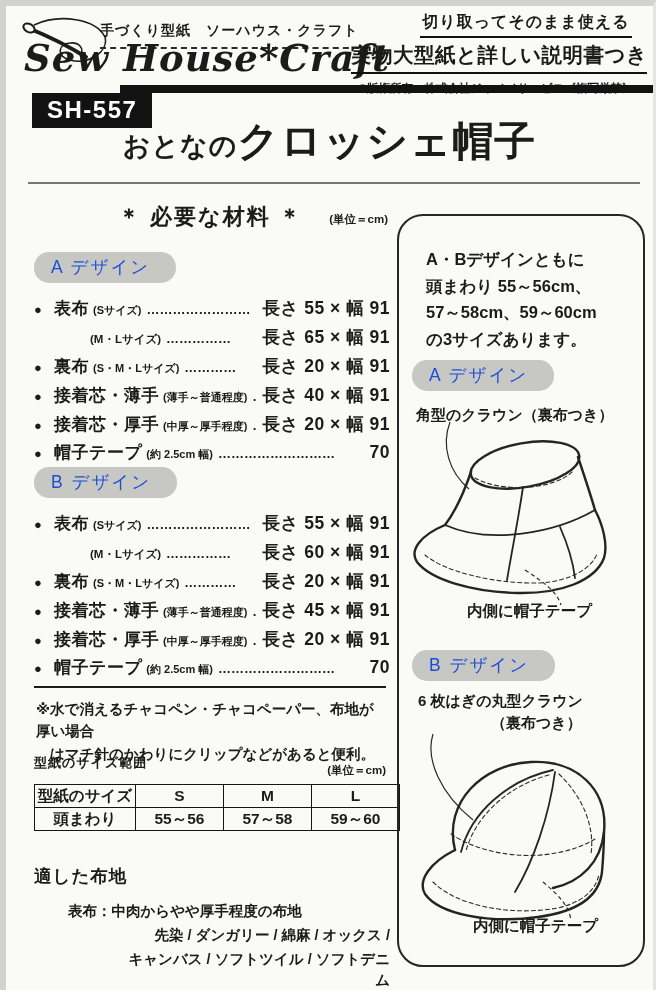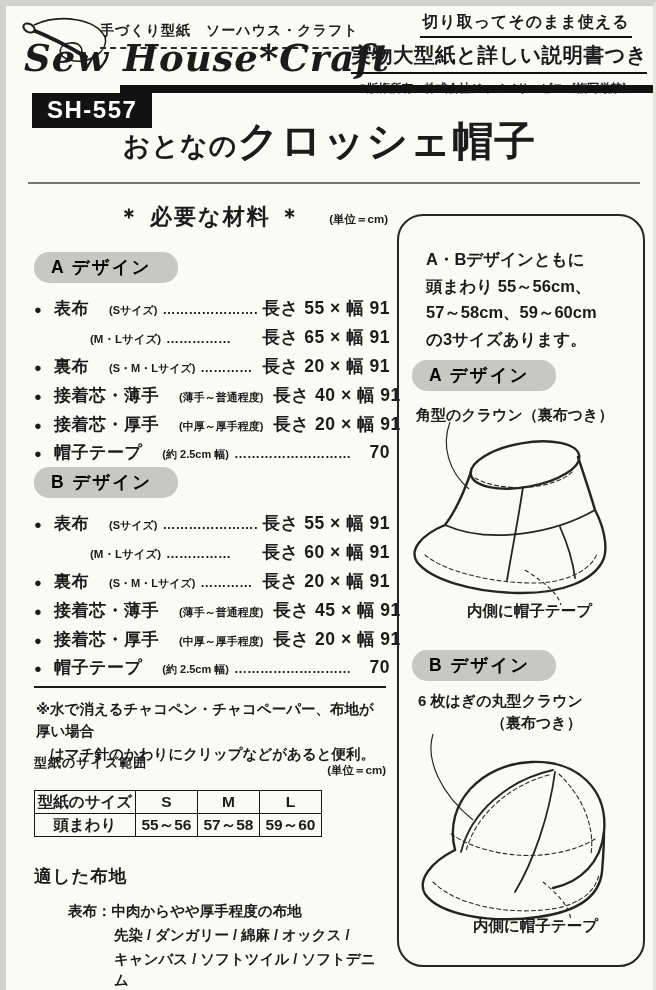--- a/index.html
+++ b/index.html
@@ -33,50 +33,50 @@
   }
   .main-title{position:absolute;left:0;top:108px;width:100%;text-align:center;white-space:nowrap;}
   .title-prefix{font-size:27px;font-weight:bold;letter-spacing:1px;margin-top:24px;}
   .title-main{font-size:41px;font-weight:bold;letter-spacing:1px;}
   .title-rule{position:absolute;left:22px;top:176px;width:612px;height:2px;background:#4a4a4a;opacity:.75;}
   .mat-heading-row{position:absolute;left:28px;top:196px;width:356px;height:32px;}
   .mat-heading{position:absolute;left:84px;top:0;font-size:22px;font-weight:bold;letter-spacing:2px;white-space:nowrap;}
   .unit-note{position:absolute;right:2px;top:10px;font-size:11.5px;font-weight:bold;}
   .badge{
     display:inline-block;background:#c7c7c3;border-radius:15px;
-    padding:3px 26px 4px 17px;font-size:17.5px;font-weight:bold;letter-spacing:2px;color:#000000;
+    padding:3px 26px 4px 17px;font-size:17.5px;font-weight:normal;letter-spacing:2px;color:#1d4ed8;
   }
   .mat-section{position:absolute;left:28px;width:356px;}
   .sec-a{top:246px;} .sec-b{top:461px;}
   .mat-rows{margin-top:13px;}
   .mat-row{display:flex;align-items:baseline;height:29px;font-weight:bold;}
   .bullet{width:20px;font-size:13px;flex:0 0 20px;}
   .mat-label{font-size:17px;letter-spacing:0.5px;white-space:nowrap;}
-  .mat-note{font-size:11px;margin-left:20px;white-space:nowrap;}
+  .mat-note{font-size:11px;margin-left:4px;white-space:nowrap;}
   .mat-dots{flex:1;overflow:hidden;white-space:nowrap;font-size:13px;margin:0 5px;letter-spacing:0;}
   .mat-value{font-size:17.5px;white-space:nowrap;letter-spacing:0.5px;}
   .row-indent .mat-note{margin-left:36px;font-size:11.5px;}
   .left-hr{position:absolute;left:28px;top:680px;width:352px;height:1.6px;background:#1c1c1c;}
   .tip-note{position:absolute;left:30px;top:692px;width:352px;font-size:14.5px;font-weight:bold;line-height:1.55;}
   .tip-line2{padding-left:14px;}
 
   .table-block{position:absolute;left:28px;top:748px;width:352px;}
   .table-title-row{position:relative;height:28px;}
   .table-title{position:absolute;left:0;top:0;font-size:13px;font-weight:bold;letter-spacing:1px;}
   .table-unit{position:absolute;right:0;top:9px;font-size:11.5px;font-weight:bold;}
-  table.size-table{border-collapse:collapse;width:288px;margin-top:8px;}
+  table.size-table{border-collapse:collapse;width:366px;margin-top:2px;}
   table.size-table td{
     border:1.8px solid #161616;text-align:center;font-size:15.5px;font-weight:bold;
     height:22px;padding:0 2px;
   }
   td.col-name{width:96px;}
 
   .fabric-block{position:absolute;left:28px;top:858px;width:356px;}
   .fabric-title{font-size:17.5px;font-weight:bold;letter-spacing:1px;}
-  .fabric-row{margin-top:13px;font-size:14.5px;font-weight:bold;line-height:1.45;}
+  .fabric-row{margin-top:13px;font-size:14.5px;font-weight:bold;line-height:1.45;text-align:right;}
   .fabric-head{display:flex;}
   .fabric-label{flex:0 0 auto;margin-left:34px;}
   .fabric-examples{margin-left:80px;margin-top:3px;}
 
   
   .right-panel{
     position:absolute;left:391px;top:208px;width:248px;height:753px;box-sizing:border-box;
     border:2.5px solid #262626;border-radius:26px;background:transparent;
   }
   .panel-intro{position:absolute;left:27px;top:30px;font-size:16.5px;font-weight:bold;line-height:1.62;white-space:nowrap;}

